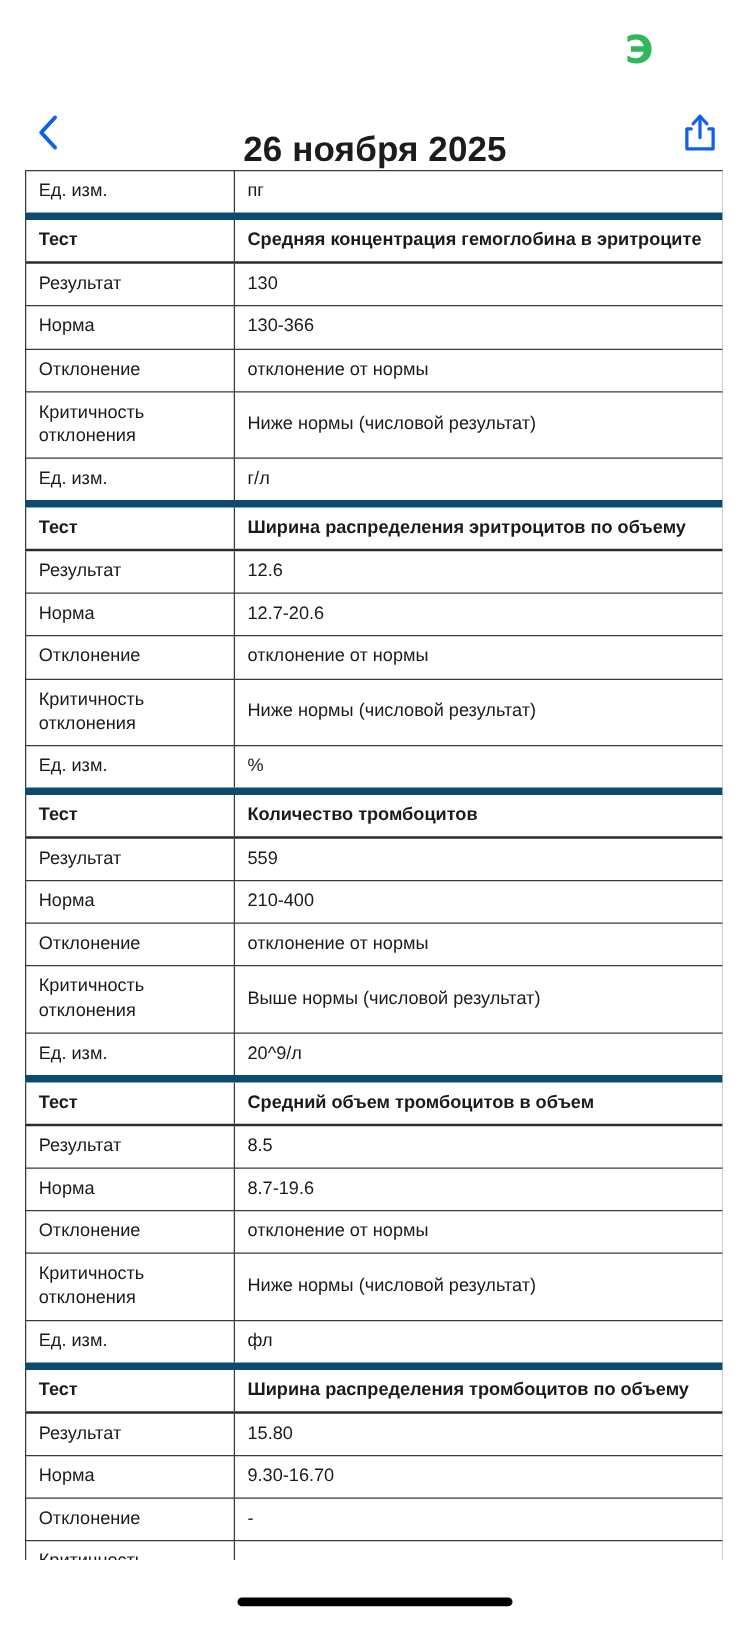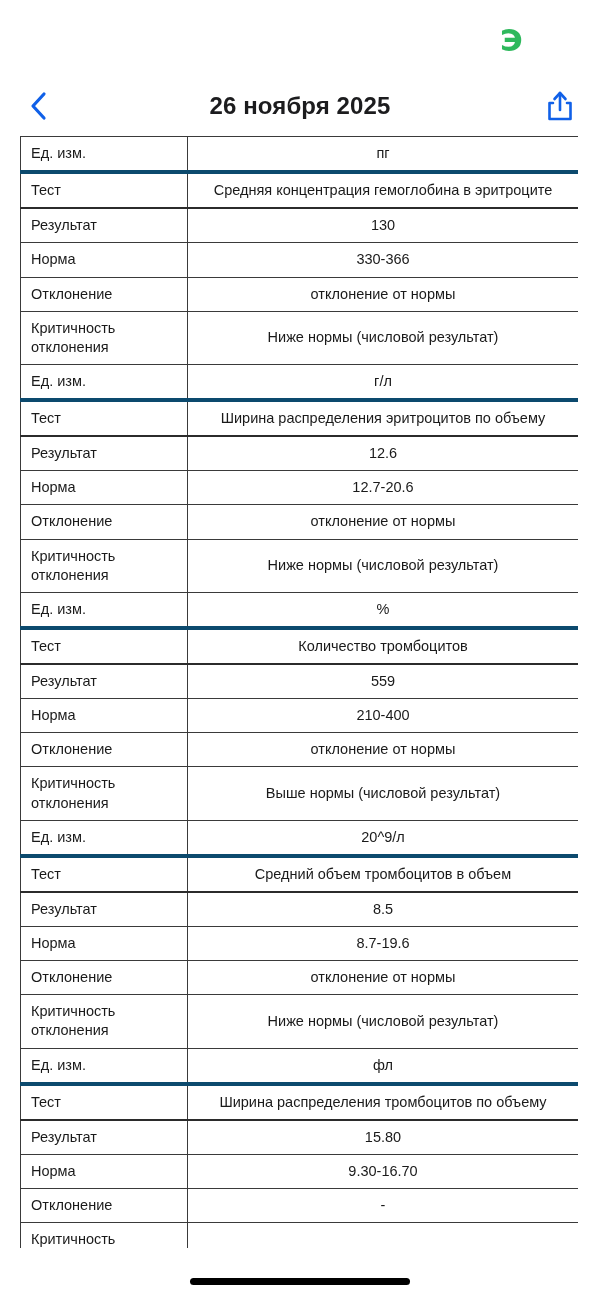--- a/index.html
+++ b/index.html
@@ -66,25 +66,25 @@
     display: flex;
     align-items: center;
     justify-content: center;
     cursor: pointer;
   }
 
   .nav-title {
     position: absolute;
     left: 0;
     right: 0;
-    top: 14px;
+    top: 28px;
     height: 36px;
     line-height: 36px;
     text-align: center;
-    font-size: 24px;
+    font-size: 28px;
     font-weight: 700;
     color: #1c1c1e;
     letter-spacing: 0.1px;
   }
 
   .nav-share {
     position: absolute;
     right: 20px;
     top: 12px;
     width: 40px;
@@ -121,27 +121,27 @@
     line-height: 1.32;
   }
 
   td.label {
     width: 167px;
     text-align: left;
   }
 
   td.value {
     width: 391px;
-    text-align: center;
+    text-align: left;
   }
 
   
   tr.test-row > td {
-    font-weight: 400;
-    border-top: 4px solid #0c4a6e;
+    font-weight: 700;
+    border-top: 6px solid #0c4a6e;
     border-bottom: 2px solid #2b2b2b;
   }
 
   tr.tall > td {
     height: 50px;
   }
 
   tr.normal > td {
     height: 30px;
   }
@@ -197,21 +197,21 @@
           <tr class="test-row">
             <td class="label">Тест</td>
             <td class="value">Средняя концентрация гемоглобина в эритроците</td>
           </tr>
           <tr class="normal">
             <td class="label">Результат</td>
             <td class="value">130</td>
           </tr>
           <tr class="normal">
             <td class="label">Норма</td>
-            <td class="value">330-366</td>
+            <td class="value">130-366</td>
           </tr>
           <tr class="normal">
             <td class="label">Отклонение</td>
             <td class="value">отклонение от нормы</td>
           </tr>
           <tr class="tall">
             <td class="label">Критичность отклонения</td>
             <td class="value">Ниже нормы (числовой результат)</td>
           </tr>
           <tr class="normal">

